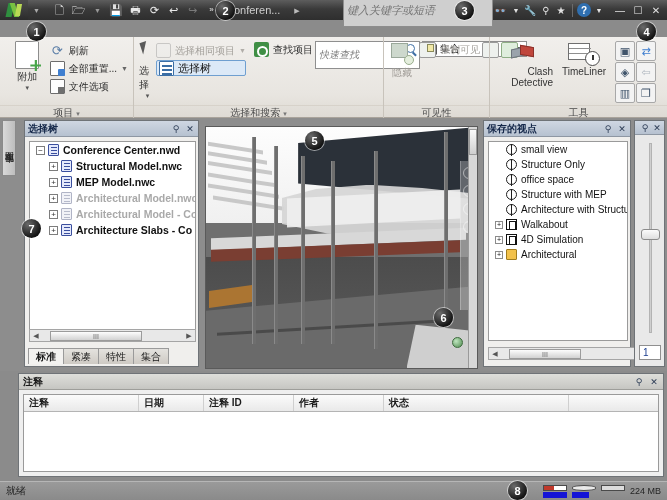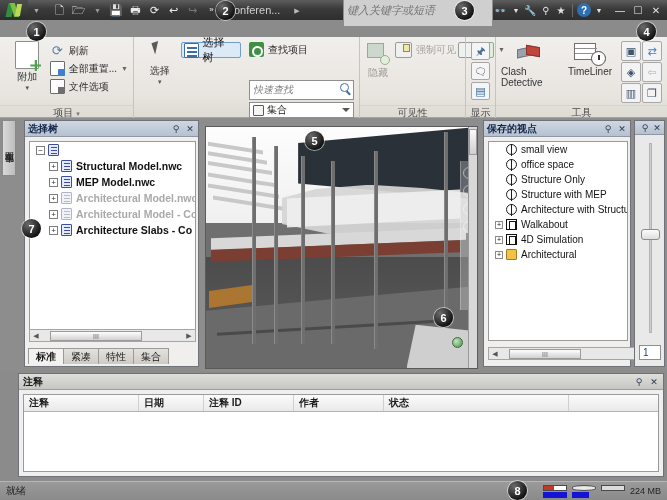--- a/index.html
+++ b/index.html
@@ -105,22 +105,22 @@
   .ico-find{ background:#3f8f45;border-radius:2px; }
   .ico-find:after{content:"";position:absolute;left:3px;top:4px;width:7px;height:7px;border:2px solid #fff;border-radius:50%;}
   .ico-tree{ border:1px solid #3b6ea5;background:#fff;border-radius:1px; }
   .ico-tree:after{ content:"";position:absolute;left:2px;top:3px;width:10px;height:2px;background:#3b6ea5;
     box-shadow:0 4px 0 #3b6ea5,0 8px 0 #3b6ea5; }
   .selpill{
     display:flex;align-items:center;gap:4px;border:1px solid #6f9fd0;background:#dce9f7;
     border-radius:2px;padding:0 5px 0 2px;height:16px;
   }
   .qfind{
-    display:flex;align-items:center;width:105px;height:20px;background:#fff;border:1px solid #8f8f8f;
-    font-size:10px;color:#7d7d7d;font-style:italic;padding:0 3px;position:relative;margin-top:20px;
+    display:flex;align-items:center;width:105px;height:28px;background:#fff;border:1px solid #8f8f8f;
+    font-size:10px;color:#7d7d7d;font-style:italic;padding:0 3px;position:relative;
   }
   .qfind .mag{ position:absolute;right:2px;top:1px;width:12px;height:12px; }
   .qfind .mag:before{content:"";position:absolute;left:1px;top:1px;width:7px;height:7px;border:1.6px solid #3f6fa5;border-radius:50%;}
   .qfind .mag:after{content:"";position:absolute;right:0;bottom:0;width:5px;height:1.6px;background:#3f6fa5;transform:rotate(45deg);}
   .combo{
     display:flex;align-items:center;width:105px;height:16px;background:#fff;border:1px solid #8f8f8f;
     font-size:10px;color:#222;padding:0 3px;gap:3px;position:relative;
   }
   .combo .arr{ position:absolute;right:3px;top:5px;border-left:4px solid transparent;border-right:4px solid transparent;border-top:4px solid #555; }
   .combo .sq{ width:11px;height:11px;border:1px solid #5a5a5a;background:#f4f4f4;border-radius:1px;flex:none; }
@@ -133,21 +133,21 @@
   .vicon.lock:after{ content:"";position:absolute;right:1px;top:1px;width:5px;height:6px;border:1px solid #8a8a5a;background:#f2e9a8; }
 
   .dispcol{ display:flex;flex-direction:column;gap:2px;padding-top:2px; }
   .dbtn{ width:19px;height:18px;border:1px solid #a6a6a6;background:#f5f5f5;border-radius:2px;position:relative; }
   .dbtn:before{ position:absolute;inset:0;text-align:center;line-height:17px;font-size:11px;color:#4b6f9b; }
   .dbtn.clip:before{ content:"🖈"; }
   .dbtn.cmt:before{ content:"🗨"; font-size:10px;color:#4c4c4c; }
   .dbtn.sv:before{ content:"▤"; color:#3a6ea5; }
 
   .toolbig{ width:58px;display:flex;flex-direction:column;align-items:center;padding-top:2px; }
-  .toolbig .tl{ font-size:10px;color:#333;text-align:left;line-height:11px; }
+  .toolbig .tl{ font-size:10px;color:#333;text-align:right;line-height:11px; }
   .clashgly{ width:30px;height:24px;position:relative; }
   .clashgly .s1{ position:absolute;left:2px;top:6px;width:14px;height:9px;background:#9aa3ab;transform:skewY(-12deg);border:1px solid #6e757c; }
   .clashgly .s2{ position:absolute;left:11px;top:4px;width:14px;height:10px;background:#c0463c;transform:skewY(10deg);border:1px solid #8a312a; }
   .tlgly{ width:32px;height:24px;position:relative; }
   .tlgly .grid{ position:absolute;left:0;top:1px;width:22px;height:17px;background:#fff;border:1px solid #6f6f6f; }
   .tlgly .grid:after{ content:"";position:absolute;left:0;top:4px;width:22px;height:1px;background:#8f8f8f;box-shadow:0 5px 0 #8f8f8f; }
   .tlgly .clk{ position:absolute;right:0;bottom:0;width:15px;height:15px;border:1.5px solid #4b4b4b;border-radius:50%;background:#fff; }
   .tlgly .clk:after{ content:"";position:absolute;left:6px;top:3px;width:1.5px;height:5px;background:#333; }
   .toolgrid{ display:grid;grid-template-columns:20px 20px;grid-template-rows:20px 20px 20px;gap:1px;padding-top:1px; }
   .tgi{ border:1px solid #a8a8a8;background:#f3f3f3;border-radius:2px;position:relative; }
@@ -359,26 +359,31 @@
     </div>
 
     <div class="rgroup" style="width:250px">
       <div class="rgbody">
         <div class="bigbtn" style="width:42px">
           <span class="cursorgly"></span>
           <span class="lbl">选择</span>
           <span class="dn">▾</span>
         </div>
         <div style="display:flex;flex-direction:column;gap:1px;padding-top:2px">
+          <div class="smallrow">
+            <span class="ico ico-selsame dis"></span>
+            <span class="txt dis">选择相同项目</span>
+            <span class="caret" style="color:#b0ada8">▼</span>
+          </div>
           <div class="selpill">
             <span class="ico ico-tree"></span>
             <span class="txt">选择树</span>
           </div>
         </div>
-        <div style="display:flex;flex-direction:column;gap:2px;padding:1px 0 0 8px">
+        <div style="display:flex;gap:2px;padding:1px 0 0 8px">
           <div class="smallrow">
             <span class="ico ico-find"></span>
             <span class="txt">查找项目</span>
           </div>
           <div class="qfind">
             <span>快速查找</span>
             <span class="mag"></span>
           </div>
           <div class="combo">
             <span class="sq"></span>
@@ -409,30 +414,20 @@
           </div>
           <div class="smallrow">
             <span class="vicon grn"></span>
             <span class="caret">▼</span>
           </div>
         </div>
       </div>
       <div class="rglabel">可见性</div>
     </div>
 
-    <div class="rgroup" style="width:30px">
-      <div class="rgbody" style="justify-content:center">
-        <div class="dispcol">
-          <div class="dbtn clip"></div>
-          <div class="dbtn cmt"></div>
-          <div class="dbtn sv"></div>
-        </div>
-      </div>
-      <div class="rglabel">显示</div>
-    </div>
 
     <div class="rgroup" style="flex:1">
       <div class="rgbody" style="gap:2px">
         <div class="toolbig">
           <span class="clashgly">
               <i class="s1"></i>
               <i class="s2"></i>
             </span>
           <span class="tl">Clash Detective</span>
         </div>
@@ -465,20 +460,21 @@
       <span class="panel-title">选择树</span>
       <span class="hbtns">
         <span class="hbtn">⚲</span>
         <span class="hbtn">✕</span>
       </span>
     </div>
     <div class="tree-body">
       <div class="tnode" style="padding-left:6px">
         <span class="exp">−</span>
         <span class="docico"></span>
+        <span class="tl">Conference Center.nwd</span>
       </div>
       <div class="tnode" style="padding-left:19px">
         <span class="exp">+</span>
         <span class="docico"></span>
         <span class="tl">Structural Model.nwc</span>
       </div>
       <div class="tnode" style="padding-left:19px">
         <span class="exp">+</span>
         <span class="docico"></span>
         <span class="tl">MEP Model.nwc</span>
@@ -560,26 +556,26 @@
     </div>
     <div class="vp-body">
       <div class="vnode">
           <span class="sp"></span>
           <span class="vico cam"></span>
           <span>small view</span>
         </div>
       <div class="vnode">
           <span class="sp"></span>
           <span class="vico cam"></span>
-          <span>office space</span>
+          <span>Structure Only</span>
         </div>
       <div class="vnode">
           <span class="sp"></span>
           <span class="vico cam"></span>
-          <span>Structure Only</span>
+          <span>office space</span>
         </div>
       <div class="vnode">
           <span class="sp"></span>
           <span class="vico cam"></span>
           <span>Structure with MEP</span>
         </div>
       <div class="vnode">
           <span class="sp"></span>
           <span class="vico cam"></span>
           <span>Architecture with Structur</span>

